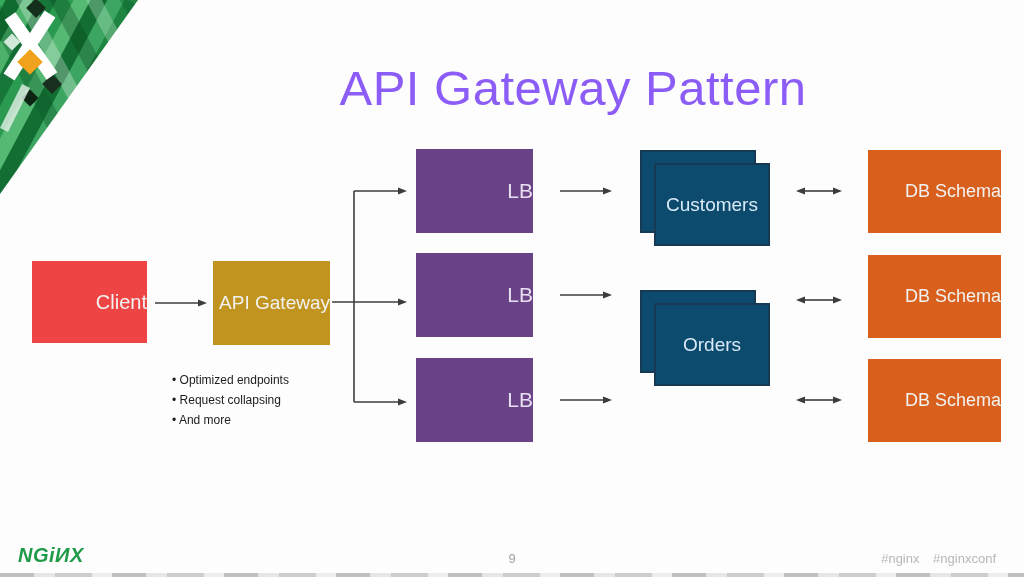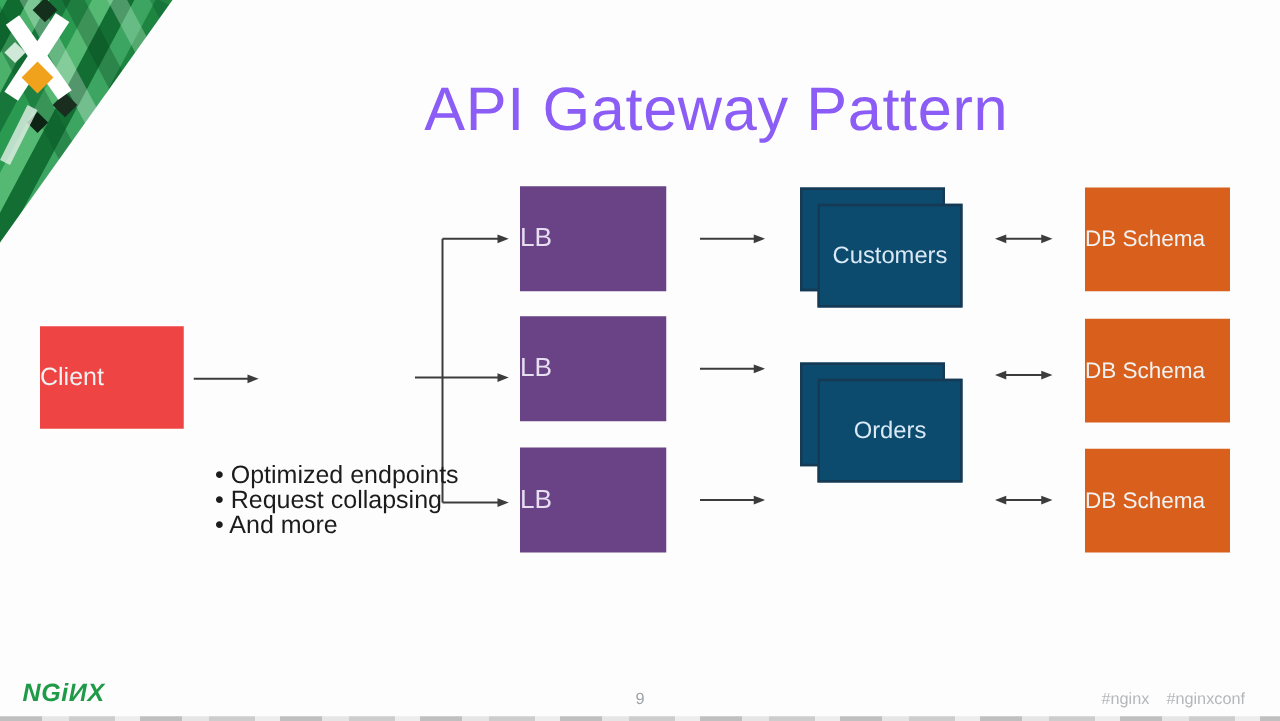--- a/index.html
+++ b/index.html
@@ -9,39 +9,39 @@
     font-family:"Liberation Sans", sans-serif;
   }
   .corner-logo { position:absolute; left:0; top:0; }
   .title {
     position:absolute; top:60px; left:0; right:0;
     padding-left:122px; text-align:center;
     font-size:49px; font-weight:400; letter-spacing:0.5px;
     color:#8b5cf6; white-space:nowrap;
   }
   .box {
-    position:absolute; display:flex; align-items:center; justify-content:flex-start;
+    position:absolute; display:flex; align-items:center; justify-content:flex-end;
     color:#f2f2f2; text-align:center;
   }
   .client-box   { left:32px;  top:261px; width:115px; height:82px; background:#ef4444; font-size:20px; }
   .gateway-box  { left:213px; top:261px; width:117px; height:84px; background:#c0941f; font-size:19px; }
   .lb-box       { left:416px; width:117px; height:84px; background:#6a4387; font-size:21px; color:#e7def1; }
   .lb-1 { top:149px; } .lb-2 { top:253px; } .lb-3 { top:358px; }
-  .db-box       { left:868px; width:116px; height:83px; background:#d8601c; font-size:18px; }
+  .db-box       { left:868px; width:116px; height:83px; background:#d8601c; font-size:18px;padding-left:17px; }
   .db-1 { top:150px; } .db-2 { top:255px; } .db-3 { top:359px; }
   .stack { position:absolute; left:640px; width:132px; height:98px; }
   .stack-1 { top:150px; } .stack-2 { top:253px;margin-top:37px; } .stack-3 { top:358px; }
   .stack .back, .stack .front {
     position:absolute; width:116px; height:83px; box-sizing:border-box;
     background:#0c4a6e; border:2px solid #173a54;
   }
   .stack .back  { left:0; top:0; }
   .stack .front { left:14px; top:13px; display:flex; align-items:center; justify-content:center;
                   color:#d9eaf6; font-size:19px; }
-  .notes { position:absolute; left:172px; top:370px; color:#1c1c1c; font-size:20px; line-height:20px; }
+  .notes { position:absolute; left:172px; top:370px; color:#1c1c1c; font-size:12px; line-height:20px; }
   .notes .note-item::before { content:"• "; }
   .arrow-layer { position:absolute; left:0; top:0; pointer-events:none; }
   .wordmark {
     position:absolute; left:18px; top:544px;
     font-size:20px; font-weight:bold; color:#1f9b48; letter-spacing:0.5px;font-style:italic;
   }
   .page-number {
     position:absolute; left:0; right:0; top:551px; text-align:center;
     font-size:13px; color:#9fa4a8;
   }
@@ -140,20 +140,23 @@
         <polygon points="796,400 805,396.5 805,403.5" stroke="none"></polygon>
         <polygon points="842,400 833,396.5 833,403.5" stroke="none"></polygon>
       </g>
     </g>
   </svg>
 
   <div class="box client-box">
     <span>Client</span>
   </div>
 
+  <div class="box gateway-box">
+    <span>API Gateway</span>
+  </div>
 
   <div class="notes">
     <div class="note-item">Optimized endpoints</div>
     <div class="note-item">Request collapsing</div>
     <div class="note-item">And more</div>
   </div>
 
   <div class="box lb-box lb-1">
     <span>LB</span>
   </div>

